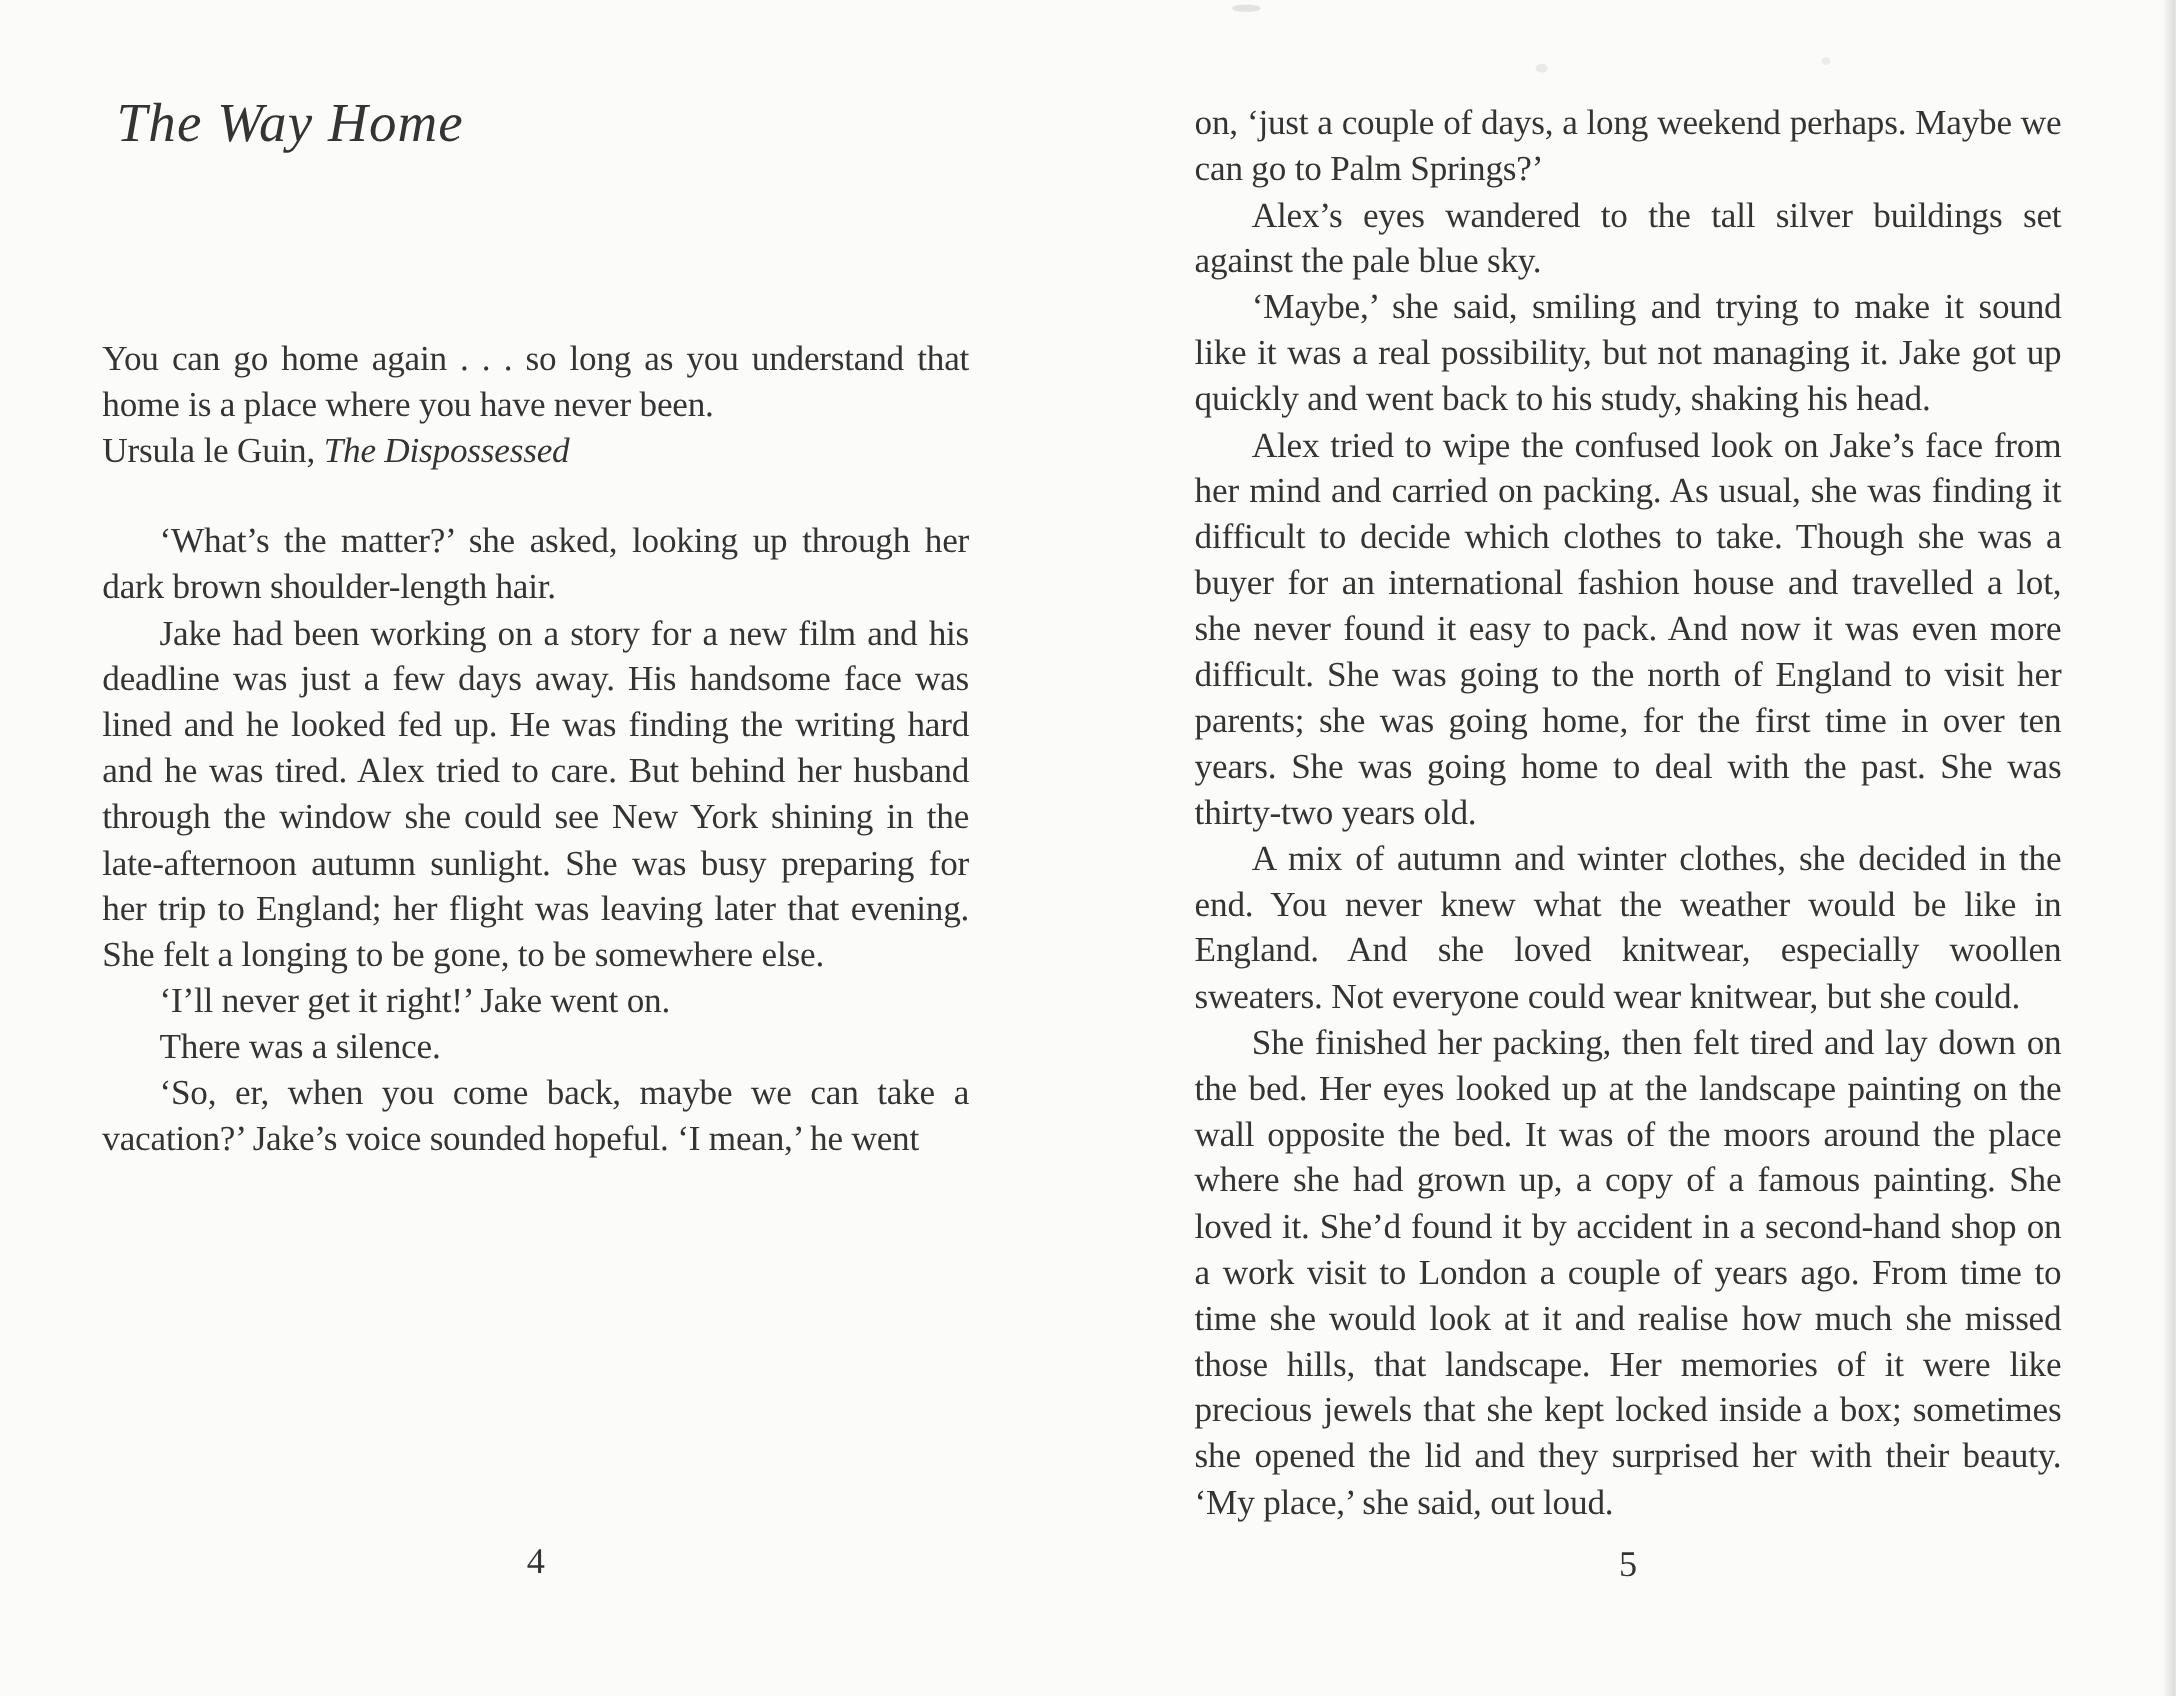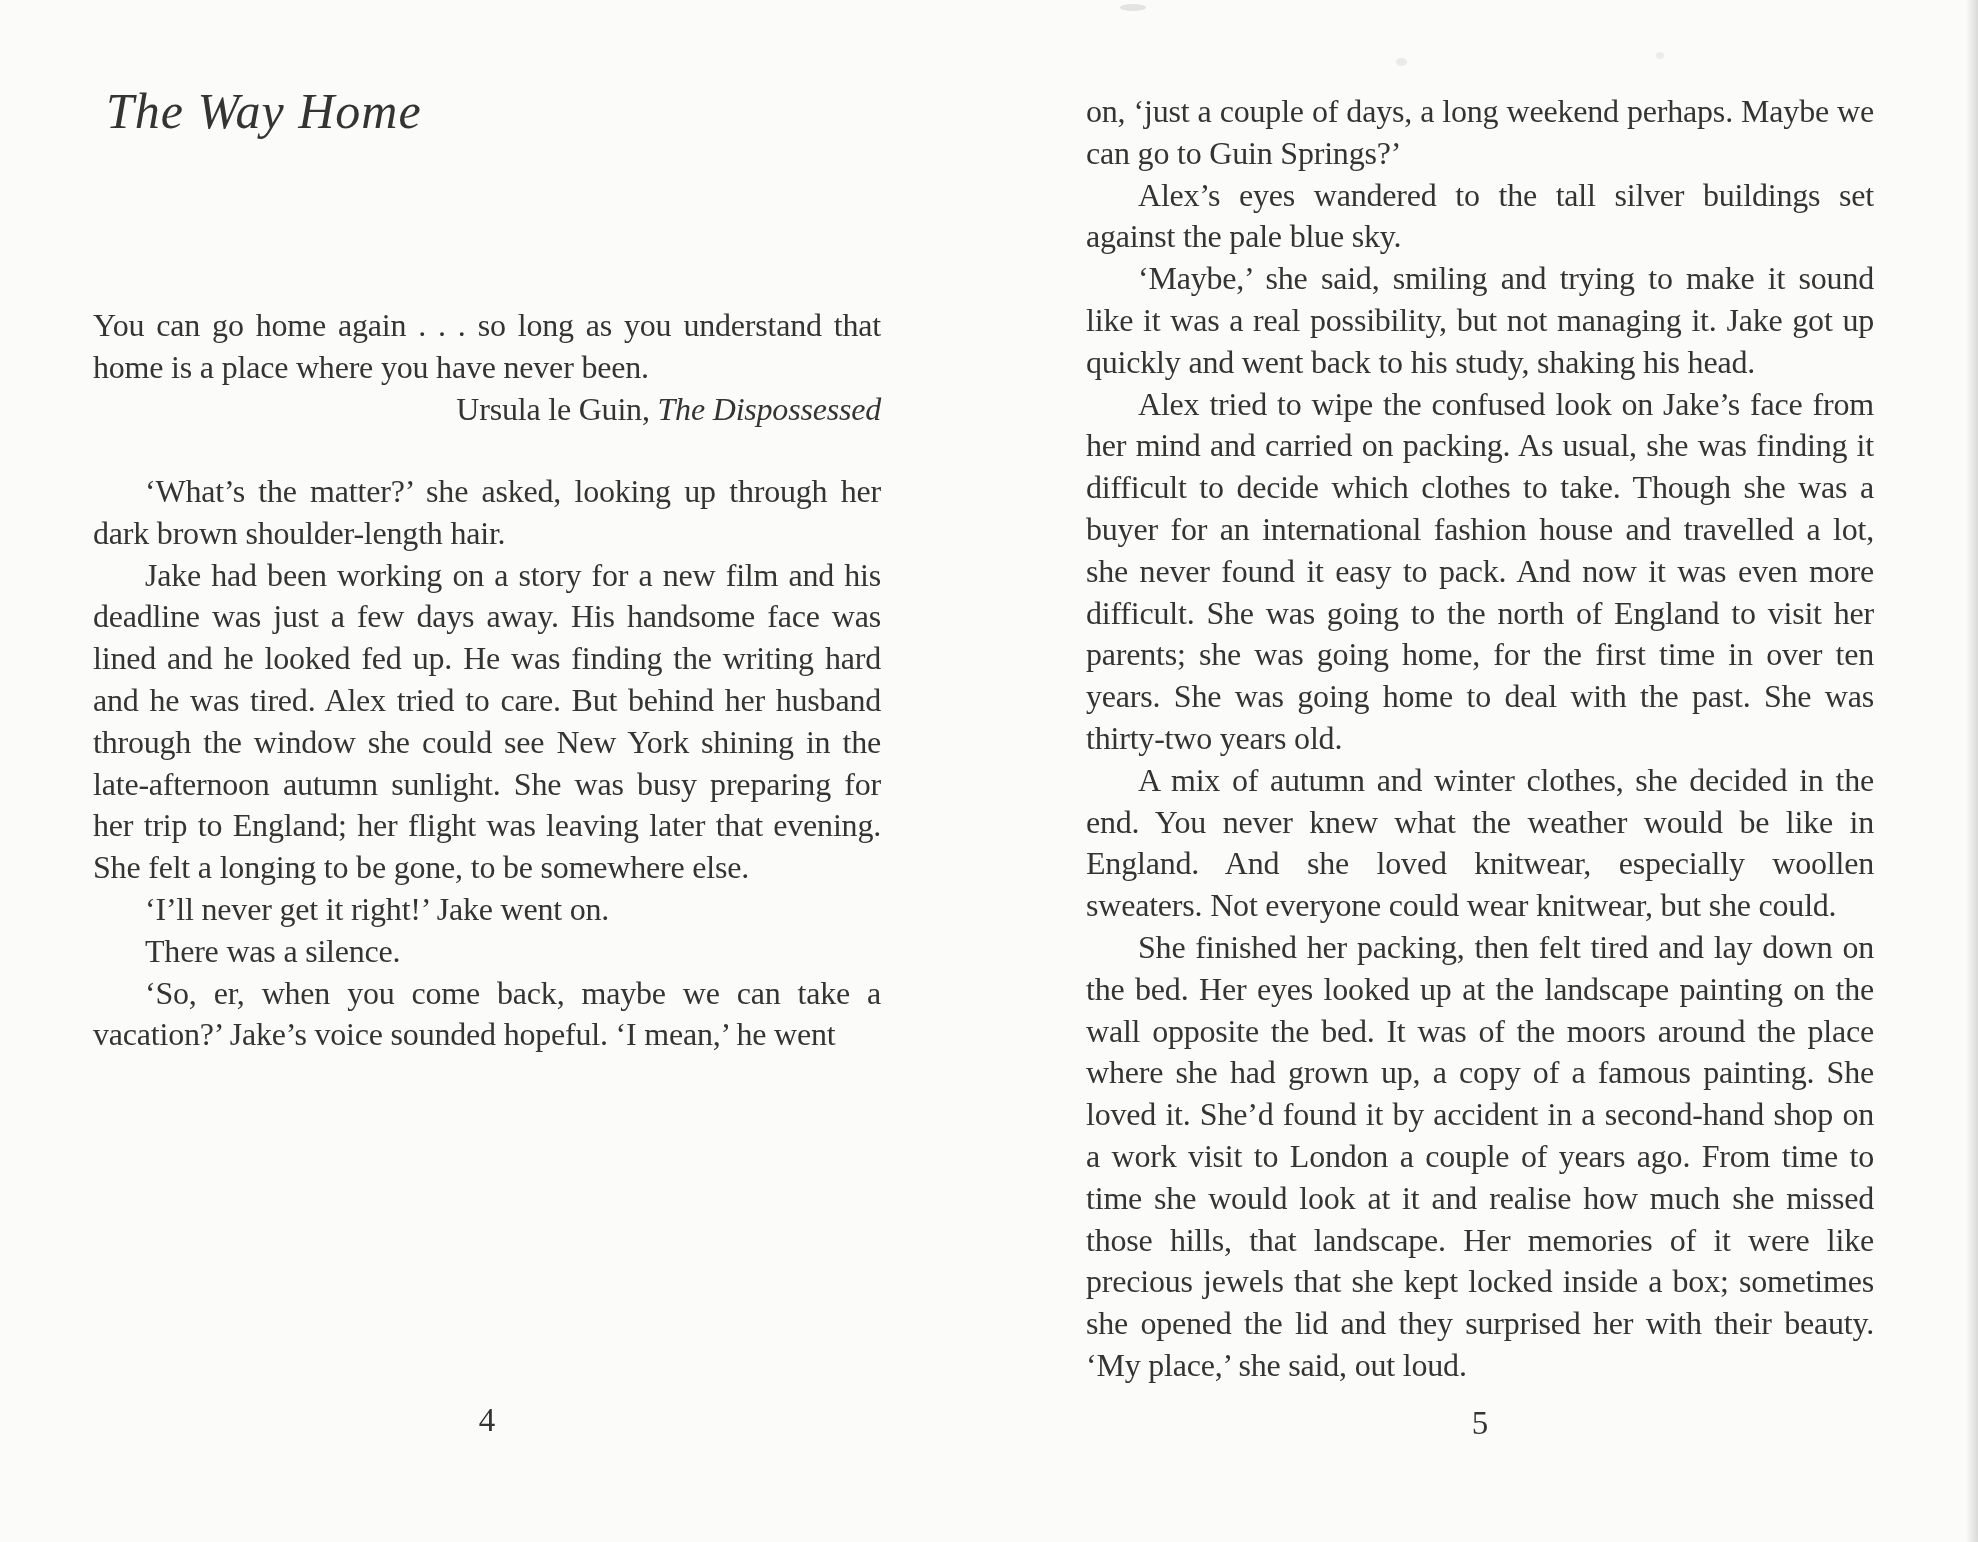--- a/index.html
+++ b/index.html
@@ -31,21 +31,20 @@
   .body-text p.para { margin: 0; padding: 0; }
   .body-text p.para.indent { text-indent: 52px; }
   .chapter-title {
     font-style: italic;
     font-size: 50px;
     line-height: 1.15;
     letter-spacing: 1px;
     white-space: nowrap;
   }
   .epigraph-block .attribution {
-    text-align: right;
     letter-spacing: -0.2px;
   }
   .attribution .work { font-style: italic; }
   .page-number {
     text-align: center;
     font-size: 33px;
     line-height: 41.8px;
   }
   .speck {
     border-radius: 50%;
@@ -78,21 +77,21 @@
       <p class="para indent">‘I’ll never get it right!’ Jake went on.</p>
       <p class="para indent">There was a silence.</p>
       <p class="para indent">‘So, er, when you come back, maybe we can take a vacation?’ Jake’s voice sounded hopeful. ‘I mean,’ he went</p>
     </div>
 
   <div class="abs col page-number" style="left:93px; top:1400px;">4</div>
 </div>
 
 <div class="abs" style="left:989px; top:0; width:989px; height:1542px;">
   <div class="abs col body-text" style="left:97px; top:91px;">
-      <p class="para">on, ‘just a couple of days, a long weekend perhaps. Maybe we can go to Guin Springs?’</p>
+      <p class="para">on, ‘just a couple of days, a long weekend perhaps. Maybe we can go to Palm Springs?’</p>
       <p class="para indent">Alex’s eyes wandered to the tall silver buildings set against the pale blue sky.</p>
       <p class="para indent">‘Maybe,’ she said, smiling and trying to make it sound like it was a real possibility, but not managing it. Jake got up quickly and went back to his study, shaking his head.</p>
       <p class="para indent">Alex tried to wipe the confused look on Jake’s face from her mind and carried on packing. As usual, she was finding it difficult to decide which clothes to take. Though she was a buyer for an international fashion house and travelled a lot, she never found it easy to pack. And now it was even more difficult. She was going to the north of England to visit her parents; she was going home, for the first time in over ten years. She was going home to deal with the past. She was thirty-two years old.</p>
       <p class="para indent">A mix of autumn and winter clothes, she decided in the end. You never knew what the weather would be like in England. And she loved knitwear, especially woollen sweaters. Not everyone could wear knitwear, but she could.</p>
       <p class="para indent">She finished her packing, then felt tired and lay down on the bed. Her eyes looked up at the landscape painting on the wall opposite the bed. It was of the moors around the place where she had grown up, a copy of a famous painting. She loved it. She’d found it by accident in a second-hand shop on a work visit to London a couple of years ago. From time to time she would look at it and realise how much she missed those hills, that landscape. Her memories of it were like precious jewels that she kept locked inside a box; sometimes she opened the lid and they surprised her with their beauty. ‘My place,’ she said, out loud.</p>
     </div>
 
   <div class="abs col page-number" style="left:97px; top:1403px;">5</div>
 </div>
 

